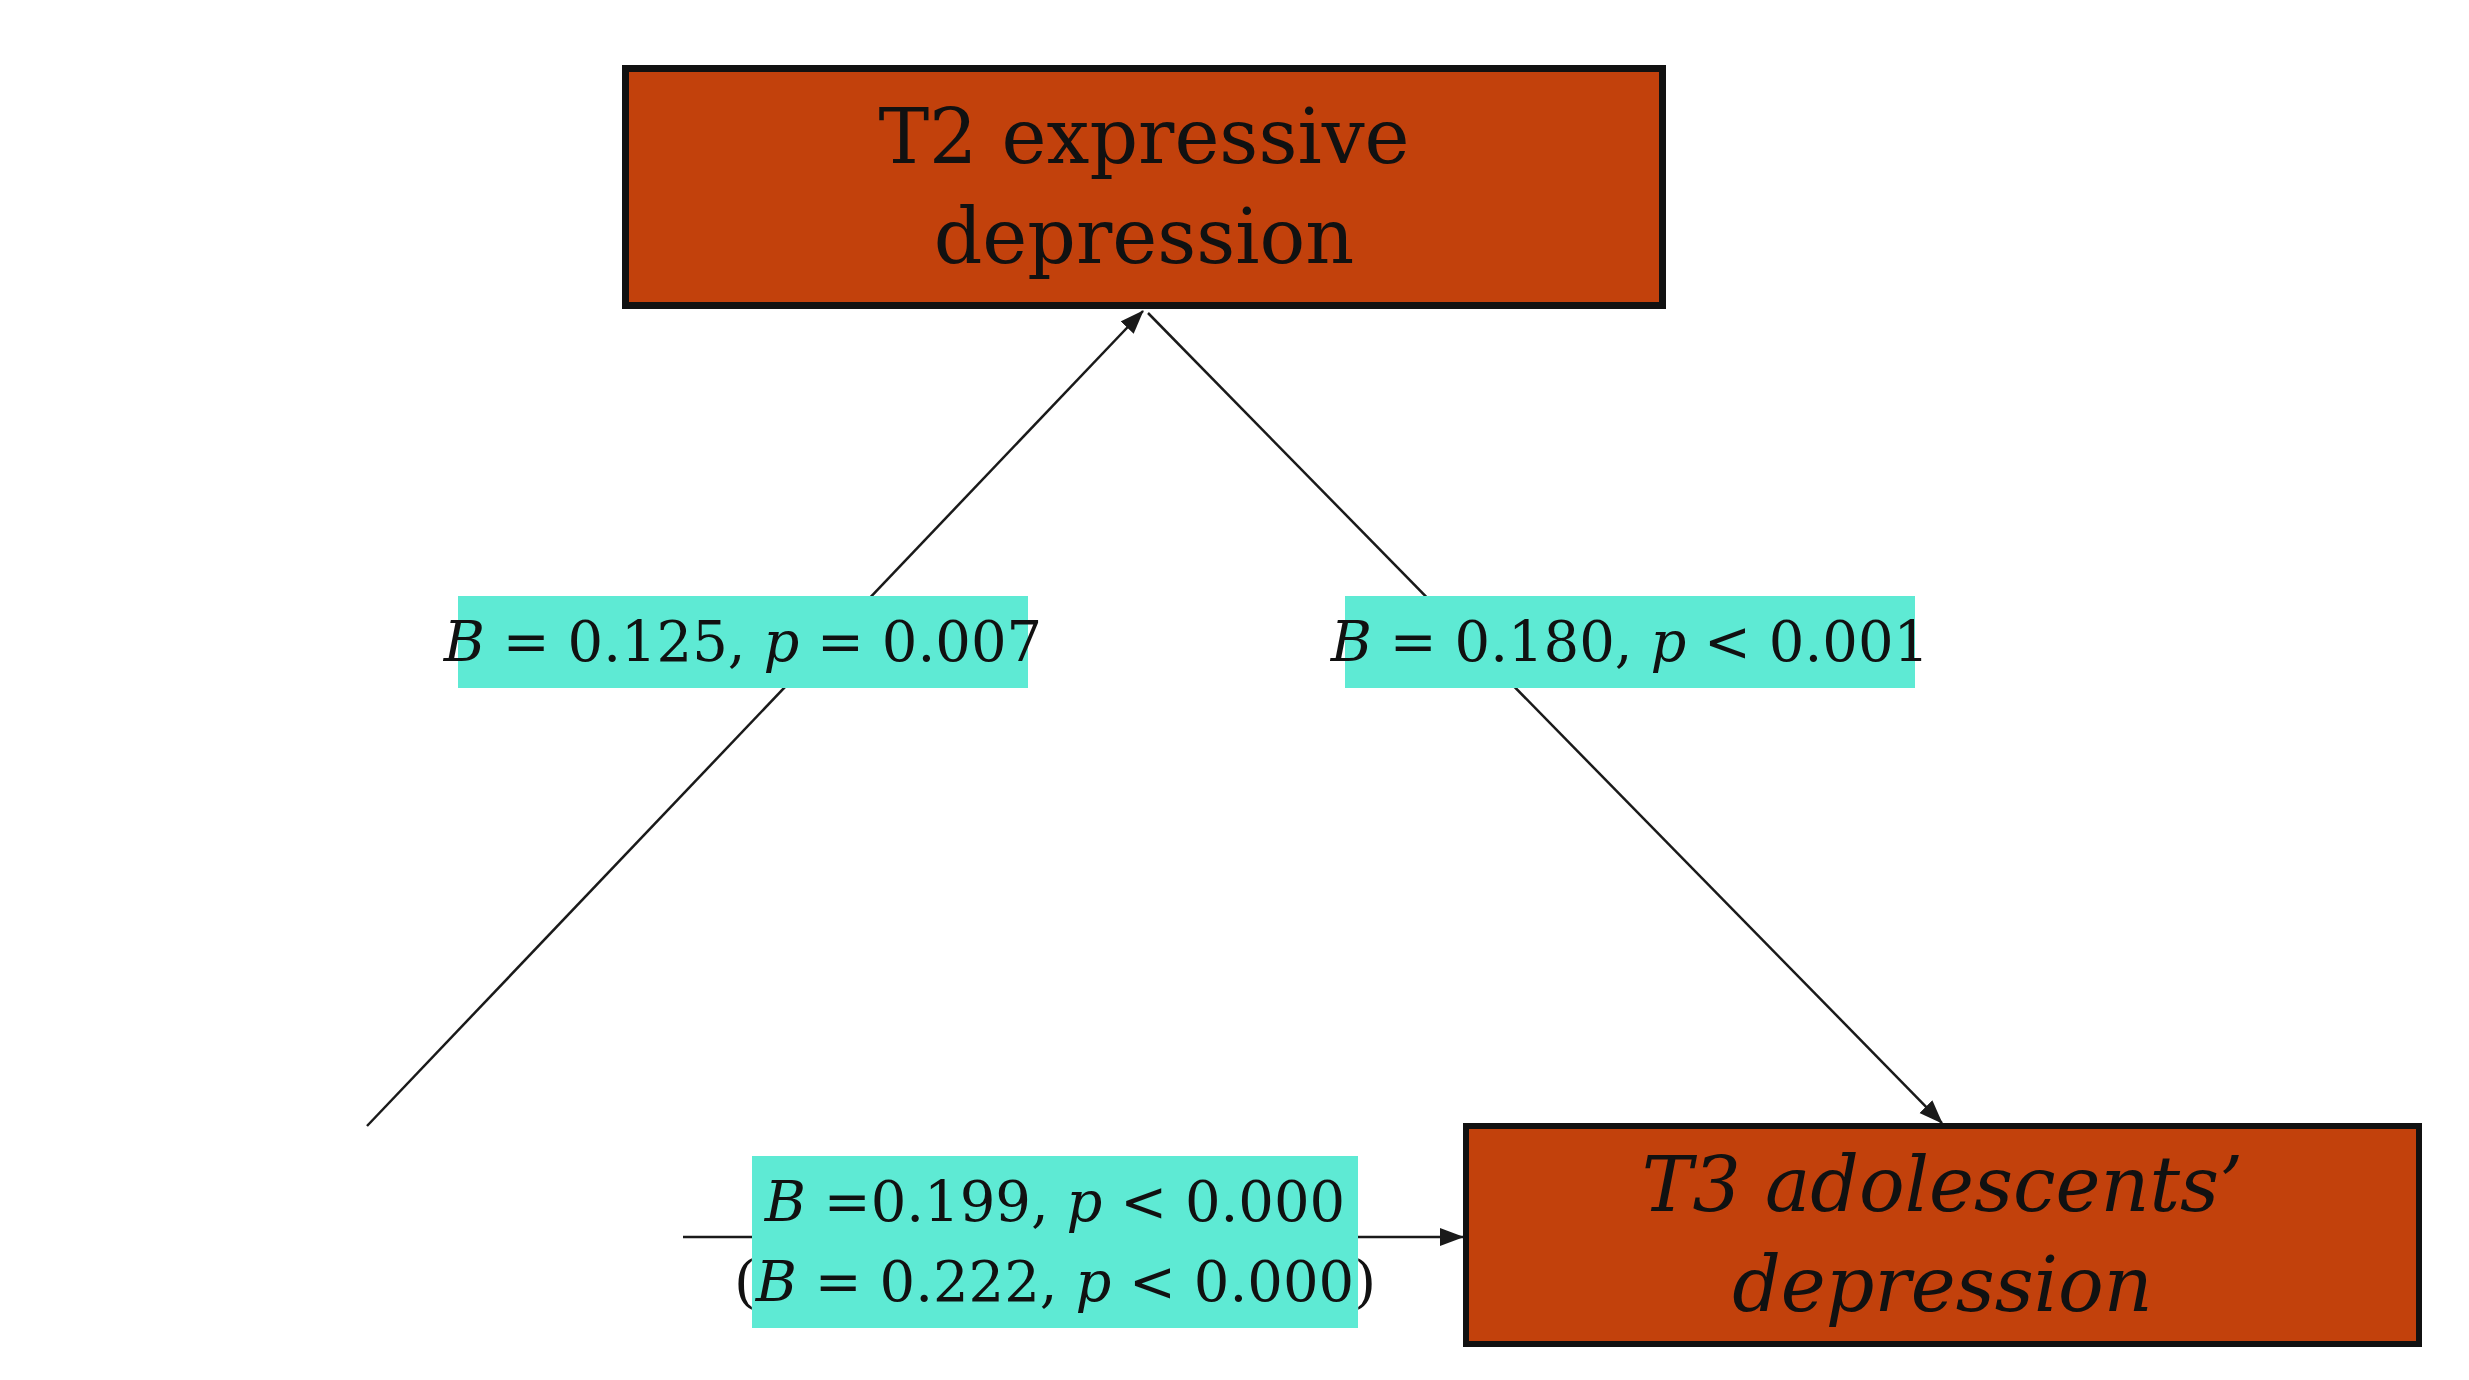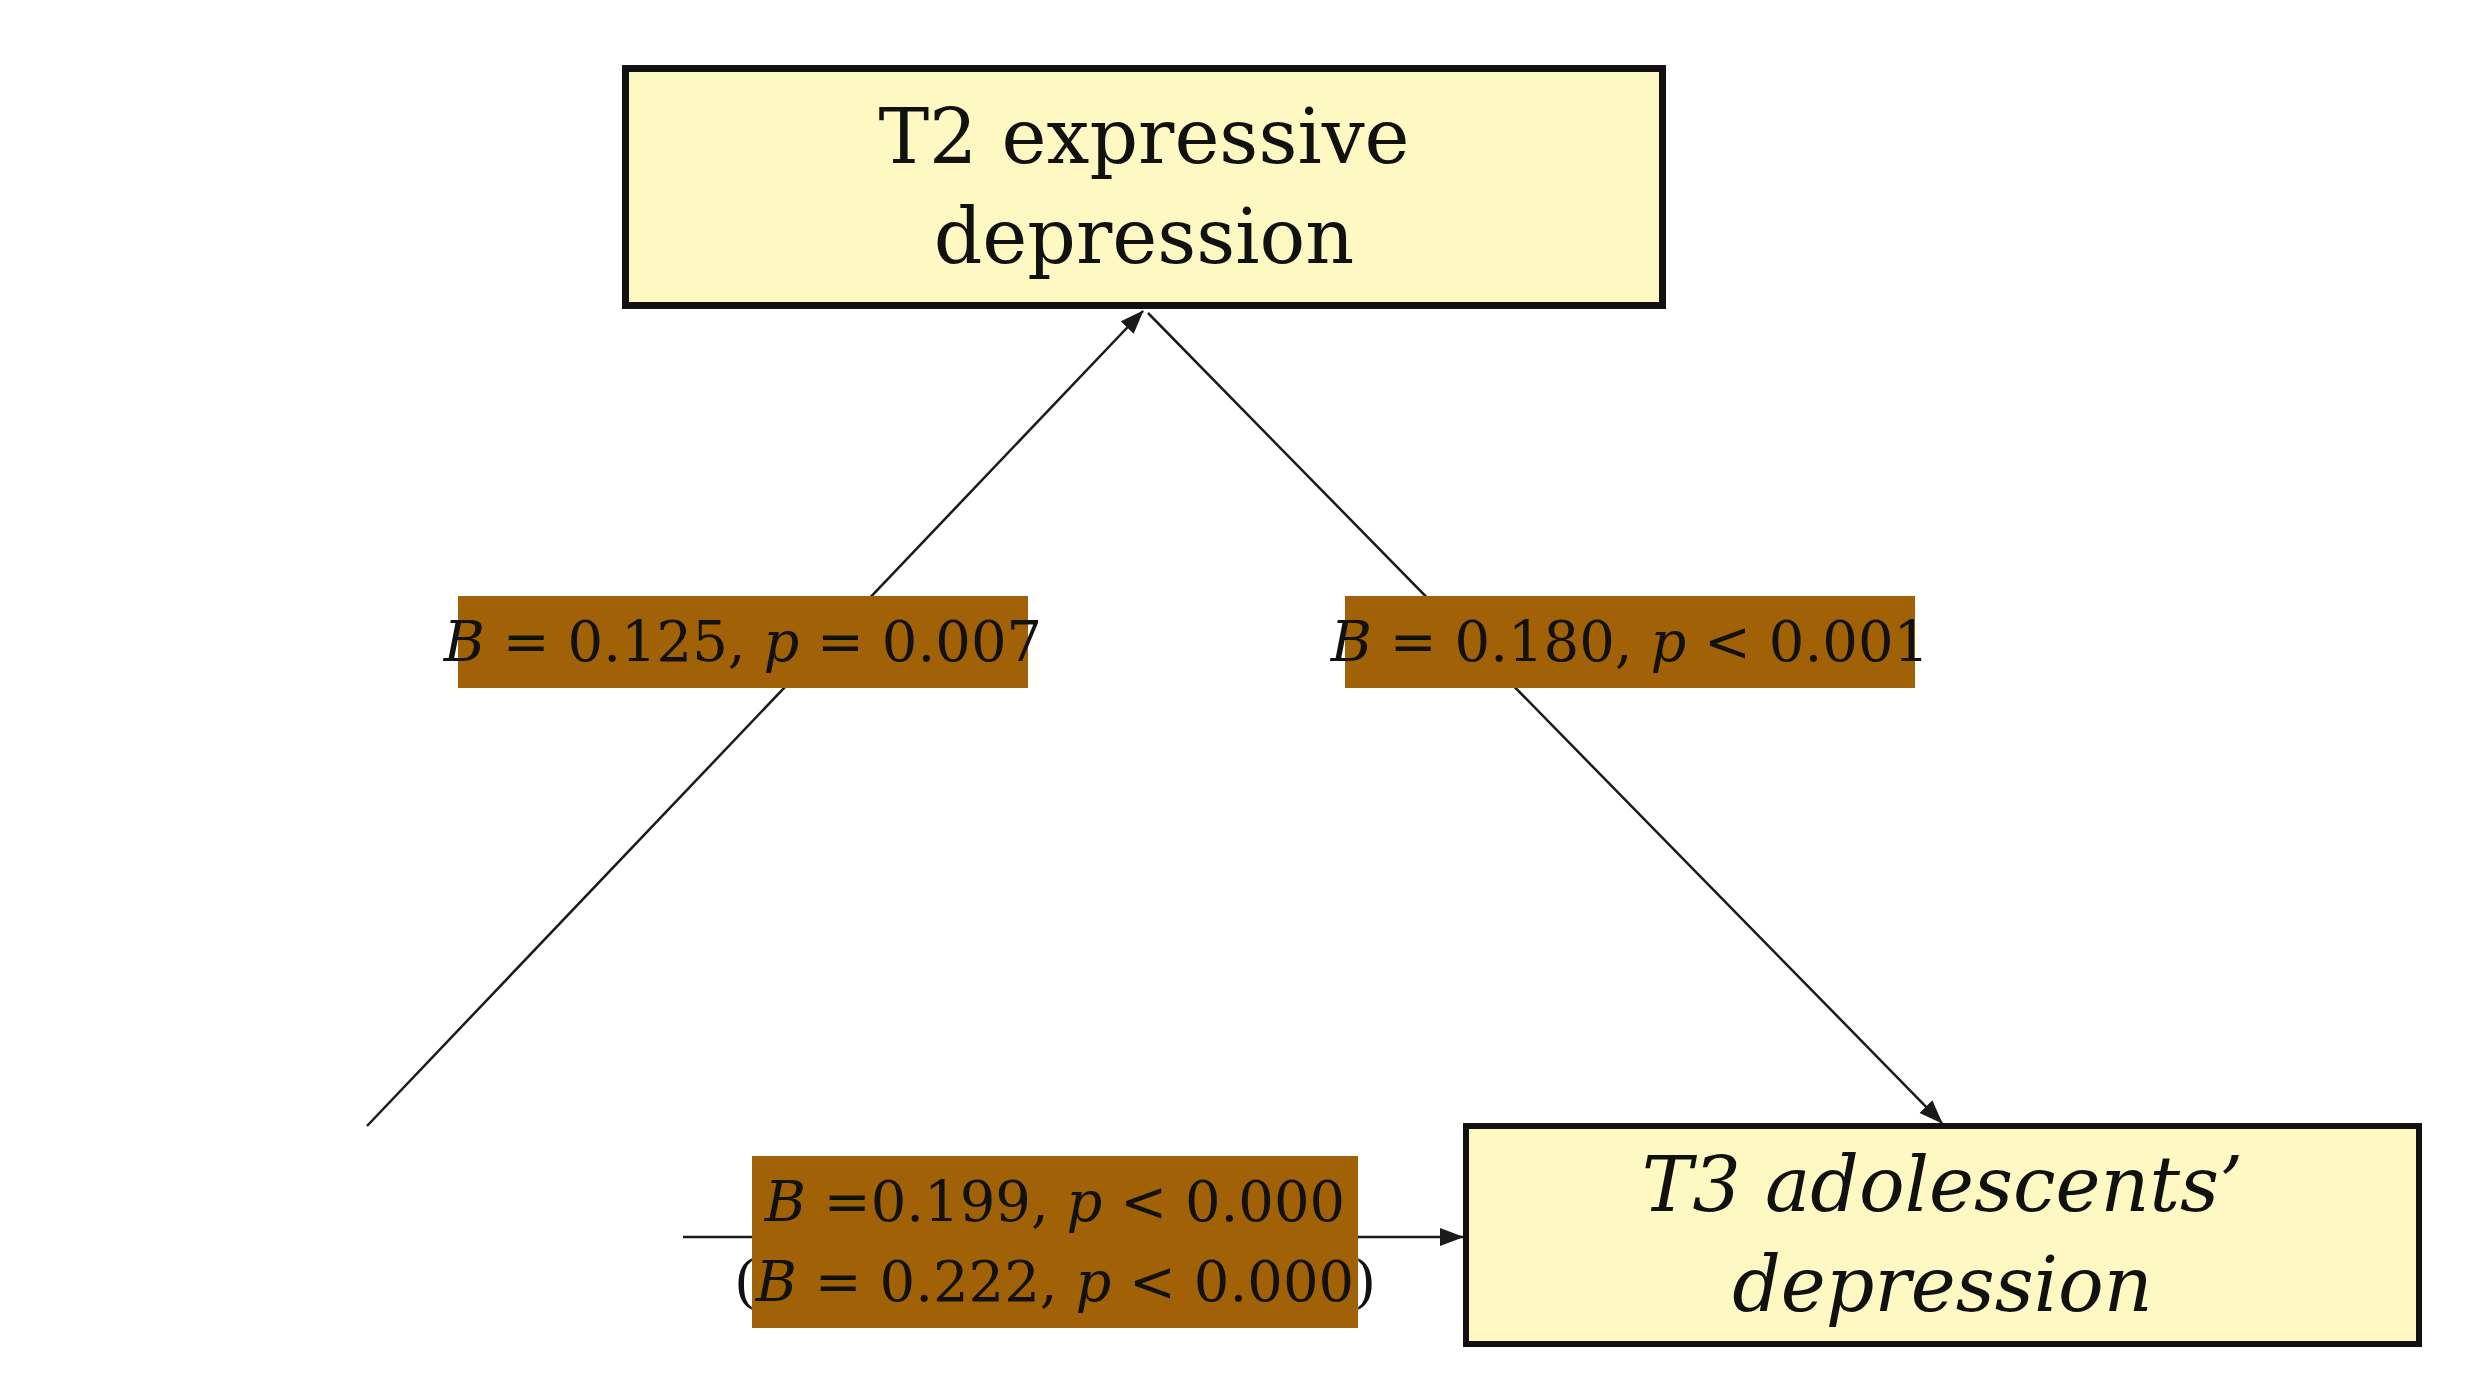--- a/index.html
+++ b/index.html
@@ -9,33 +9,33 @@
     background:#ffffff;
     font-family:"DejaVu Serif","Liberation Serif",serif;
     color:#111111;
     overflow:hidden;
   }
   .arrows{position:absolute;left:0;top:0;width:2469px;height:1380px;}
   .node{
     position:absolute;
     box-sizing:border-box;
     border:6px solid #111111;
-    background:#fef9c3;
+    background:#c2410c;
     display:flex;flex-direction:column;
     align-items:center;justify-content:center;
     text-align:center;
     font-size:76px;line-height:100px;
     white-space:nowrap;
   }
   .node-mediator{left:622px;top:65px;width:1044px;height:244px;border-width:7px;}
   .node-predictor{left:40px;top:1123px;width:643px;height:225px;}
   .node-outcome{left:1463px;top:1123px;width:959px;height:224px;font-style:italic;}
   .plabel{
     position:absolute;
-    background:#a16207;
+    background:#5eead4;
     text-align:center;
     font-size:56px;
     white-space:nowrap;
     display:flex;flex-direction:column;
     align-items:center;justify-content:center;
   }
   .plabel .row{display:block;}
   .plabel-a{left:458px;top:596px;width:570px;height:92px;line-height:92px;}
   .plabel-b{left:1345px;top:596px;width:570px;height:92px;line-height:92px;}
   .plabel-c{left:752px;top:1156px;width:606px;height:172px;line-height:80px;}

